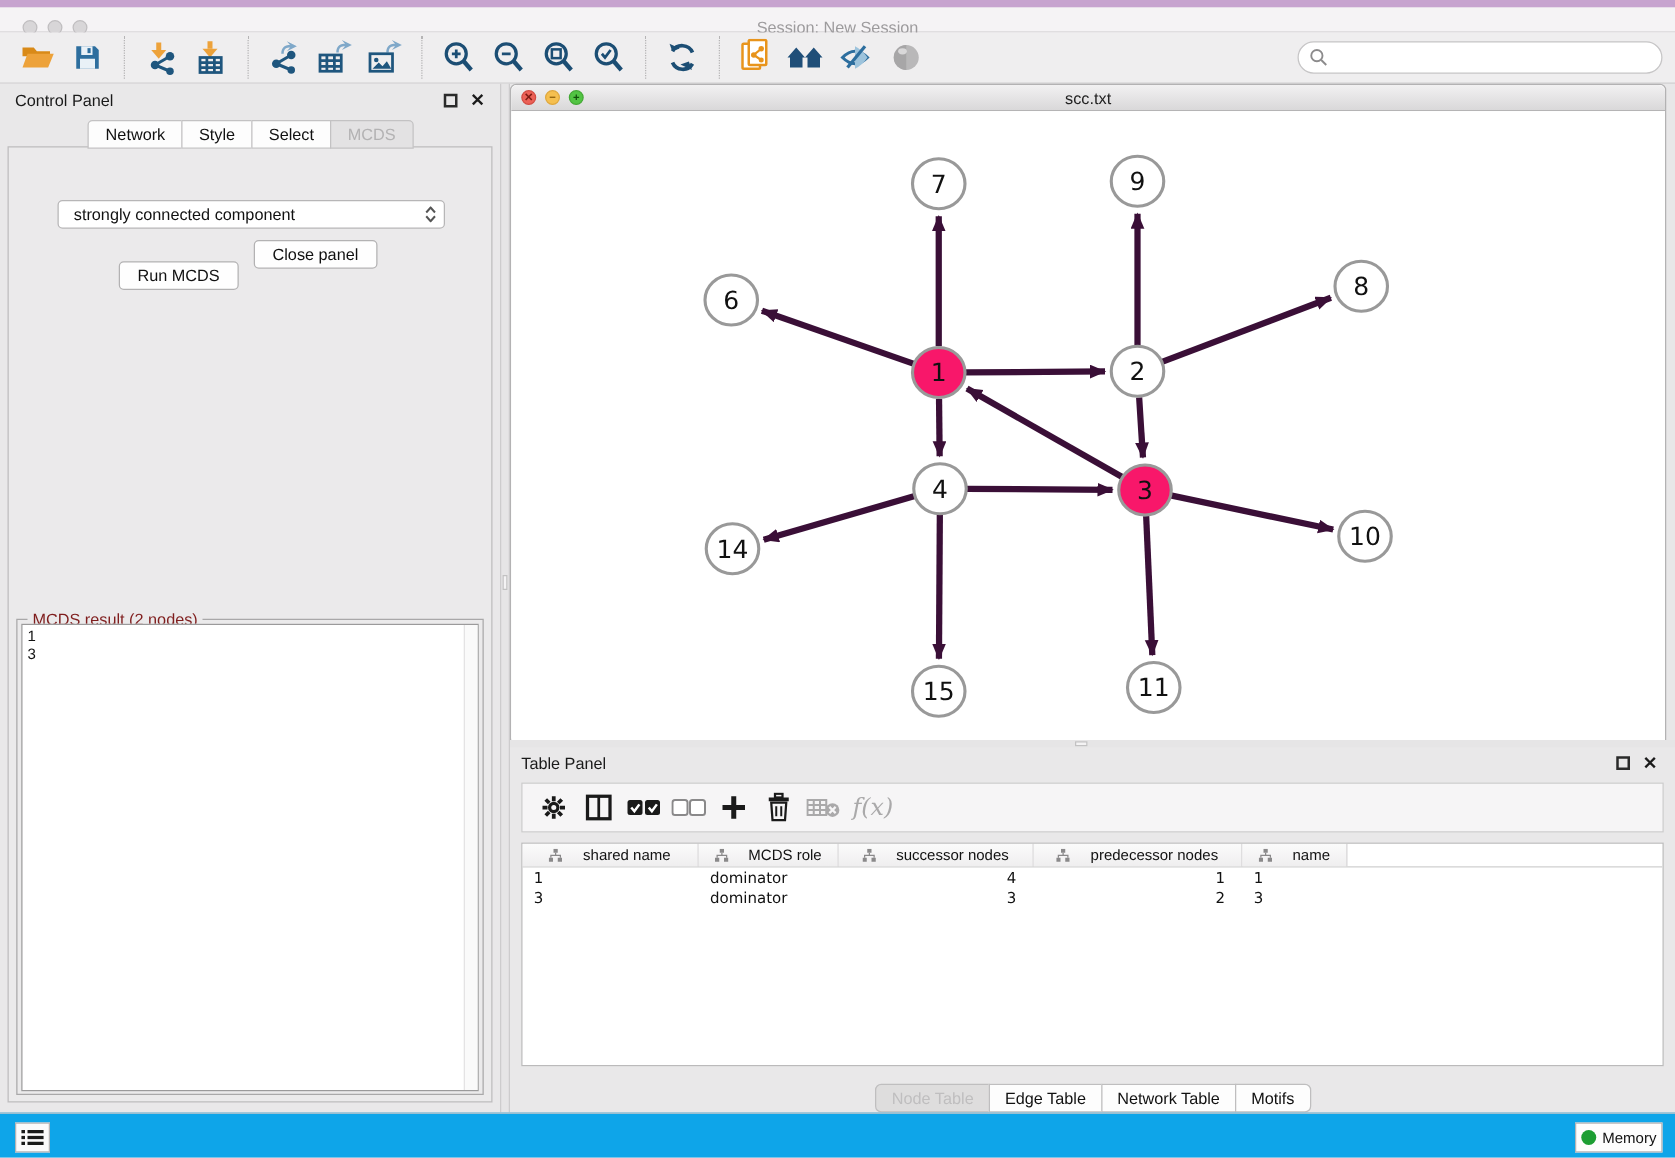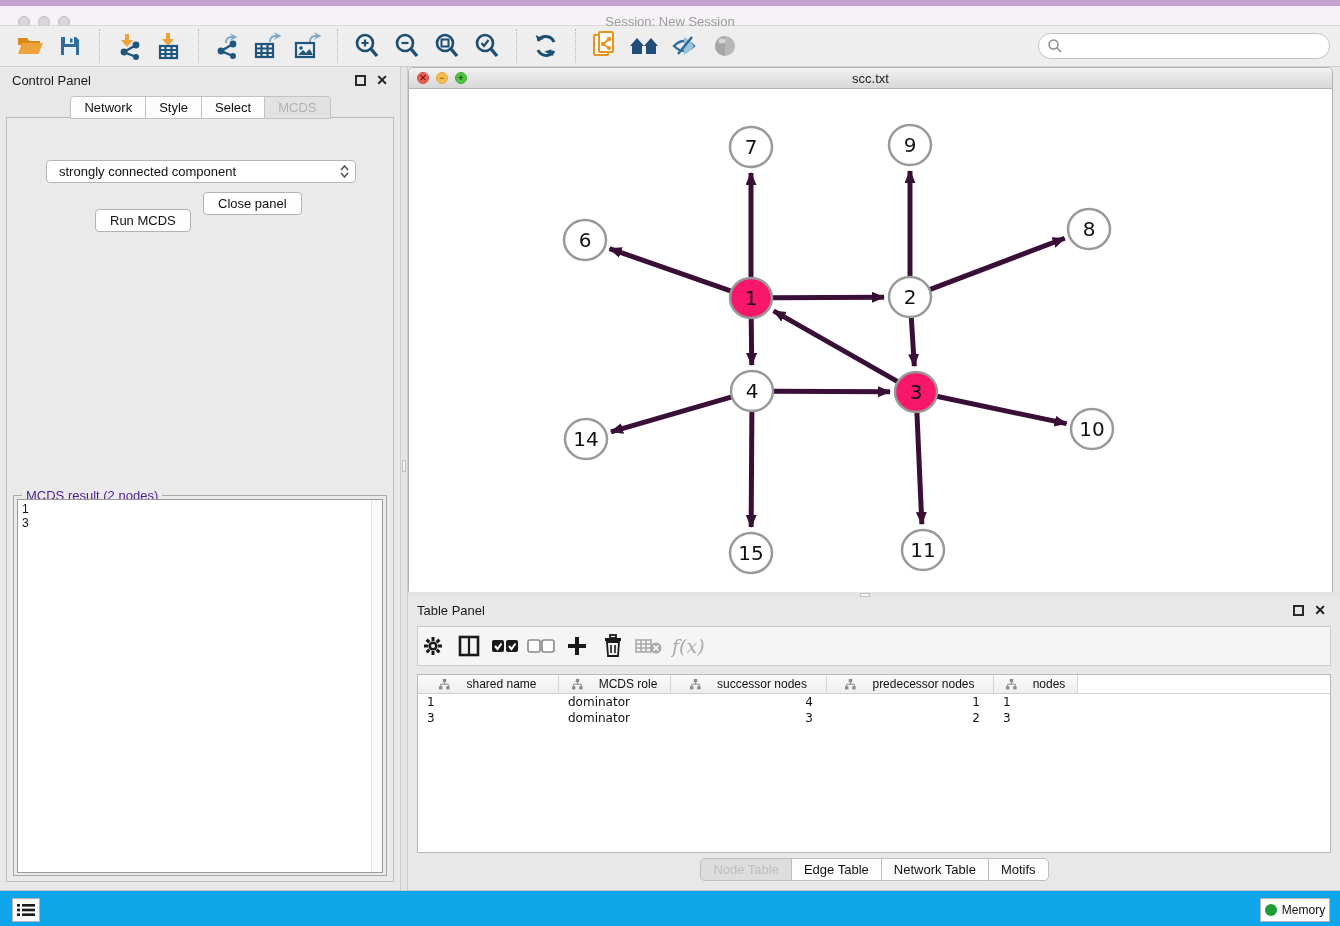--- a/index.html
+++ b/index.html
@@ -36,21 +36,21 @@
   .cp-tab.sel { background:#e3e2e3; color:#b3b2b3; }
   #cp-body { left:6px; top:50px; width:388px; height:765px; background:#ebeaeb; border:1px solid #bdbcbd; }
   #opt-label { left:0; top:18px; width:388px; text-align:center; font-size:13px; color:#111; }
   #criterion-select { left:39px; top:42px; width:310px; height:23px; background:#fff; border:1px solid #b7b6b7; border-radius:4px; display:flex; align-items:center; padding:0 6px 0 12px; font-size:13px; color:#111; }
   #criterion-stepper { margin-left:auto; display:flex; flex-direction:column; gap:1px; }
   .chev { width:9px; height:6px; }
   .btn { background:#fefefe; border:1px solid #b3b2b3; border-radius:4px; font-size:13px; color:#111; padding:3px 14px; height:23px; display:flex; align-items:center; justify-content:center; }
   #run-btn   { left:88px;  top:74px;margin-top:17px; }
   #close-btn { left:196px; top:74px; }
   #result-group { left:6px; top:377px; width:374px; height:381px; border:1px solid #a9a8a9; }
-  #result-title { left:8px; top:-8px; background:#ebeaeb; padding:0 4px; font-size:13px; color:#4c1d95; position:absolute; }
+  #result-title { left:8px; top:-8px; background:#ebeaeb; padding:0 4px; font-size:13px; color:#7f1d1d; position:absolute; }
   #result-area { left:3px; top:3px; width:366px; height:374px; background:#fff; border:1px solid #9b9a9b; font-size:12px; color:#111; padding:2px 4px; white-space:pre; overflow:hidden; }
   #result-scroll { right:4px; top:4px; width:11px; height:372px; background:#fafafa; border-left:1px solid #e4e3e4; }
 
   
   #v-split { left:400px; top:67px; width:8px; height:823px; background:#e6e5e6; border-left:1px solid #cdcccd; border-right:1px solid #cdcccd; }
   #v-split-handle { left:1px; top:393px; width:4px; height:12px; background:#f4f3f4; border:1px solid #c2c1c2; }
   #h-split { left:408px; top:592px; width:932px; height:6px; background:#e6e5e6; }
   #h-split-handle { left:452px; top:1px; width:10px; height:4px; background:#f4f3f4; border:1px solid #c2c1c2; }
 
   
@@ -61,29 +61,29 @@
   .tl-red   { background:#ec6157; border:1px solid #d24b42; color:#7d1a12; }
   .tl-yel   { background:#f5bf4f; border:1px solid #dfa73c; color:#8a5d0a; }
   .tl-grn   { background:#52c443; border:1px solid #43a834; color:#11500b; }
   #net-title { left:0; top:3px; width:923px; text-align:center; font-size:13px; color:#222; position:absolute; }
   #net-canvas { left:0; top:21px; width:923px; height:503px; background:#fff; overflow:hidden; }
 
   
   #table-panel { left:408px; top:598px; width:932px; height:292px; background:#e9e8e9; }
   #tp-header { left:0; top:0; width:932px; height:24px; display:flex; align-items:center; padding:0 14px 0 9px; }
   #tp-title { font-size:13px; color:#1a1a1a; }
-  #tp-toolbar { left:9px; top:28px; width:914px; height:40px; background:#f6f5f6; border:1px solid #cccbcc; display:flex; align-items:center; padding-left:0; gap:6px; }
+  #tp-toolbar { left:9px; top:28px; width:914px; height:40px; background:#f6f5f6; border:1px solid #cccbcc; display:flex; align-items:center; padding-left:10px; gap:6px; }
   .tpt-icon { width:30px; height:30px; display:flex; align-items:center; justify-content:center; }
   #fx-label { font-family:"DejaVu Serif", serif; font-style:italic; font-size:19px; color:#aaa9aa; padding-left:2px; }
   #tp-table { left:9px; top:76px; width:914px; height:179px; background:#fff; border:1px solid #bbbabb; overflow:hidden; }
   #tp-headrow { display:flex; height:19px; border-bottom:1px solid #d0cfd0; }
   .th-cell { background:linear-gradient(#fbfbfb,#efeeef); border-right:1px solid #d5d4d5; display:flex; align-items:center; justify-content:center; gap:16px; font-size:12px; color:#111; }
   .tr-row { display:flex; height:16px; font-size:12px; color:#111; font-family:"DejaVu Sans", sans-serif; }
   .td-cell { overflow:hidden; white-space:nowrap; }
-  #tp-tabs-wrap { left:0; top:260px; width:932px; height:32px; display:flex; justify-content:center; align-items:flex-start; position:absolute; }
+  #tp-tabs-wrap { left:0; top:260px; width:932px; height:32px; display:flex; justify-content:center; align-items:flex-end; position:absolute; }
   .tp-tab { border:1px solid #bfbebf; background:#fdfdfd; color:#111; font-size:13px; padding:3px 12px; margin-right:-1px; height:23px; display:flex; align-items:center; }
   .tp-tab:first-child { border-radius:5px 0 0 5px; }
   .tp-tab:last-child  { border-radius:0 5px 5px 0; }
   .tp-tab.sel { background:#dedddd; color:#bfbebf; }
 
   
   #statusbar { left:0; top:890px; width:1340px; height:36px; background:#0ea5e9; border-top:1px solid #c9c8c9; }
   #status-list-btn { left:12px; top:7px; width:28px; height:24px; background:#fbfafb; border:1px solid #b5b4b5; display:flex; align-items:center; justify-content:center; }
   #memory-btn { right:10px; top:7px; width:70px; height:24px; background:#fdfdfd; border:1px solid #b5b4b5; display:flex; align-items:center; justify-content:center; gap:5px; font-size:12px; color:#111; }
   #memory-dot { width:12px; height:12px; border-radius:50%; background:#1d9e33; }
@@ -482,21 +482,21 @@
         </div>
         <div class="th-cell" style="width: 84px;">
           <svg width="11" height="11" viewBox="0 0 11 11">
             <g fill="#8a898a">
               <rect x="3.8" y="0" width="3.4" height="3.2"></rect>
               <rect x="0" y="7.2" width="3.4" height="3.2"></rect>
               <rect x="7.2" y="7.2" width="3.4" height="3.2"></rect>
             </g>
             <path d="M5.5 3.2 v2 M1.7 7.2 v-2 h7.6 v2" stroke="#8a898a" fill="none"></path>
           </svg>
-          <span>nodes</span>
+          <span>name</span>
         </div>
       </div>
     <div id="tp-body">
         <div class="tr-row">
           <div class="td-cell" style="width: 141px; text-align: left; padding: 1px 0px 0px 9px;">1</div>
           <div class="td-cell" style="width: 112px; text-align: left; padding: 1px 0px 0px 9px;">dominator</div>
           <div class="td-cell" style="width: 156px; text-align: right; padding: 1px 14px 0px 0px;">4</div>
           <div class="td-cell" style="width: 167px; text-align: right; padding: 1px 14px 0px 0px;">1</div>
           <div class="td-cell" style="width: 84px; text-align: left; padding: 1px 0px 0px 9px;">1</div>
         </div>

